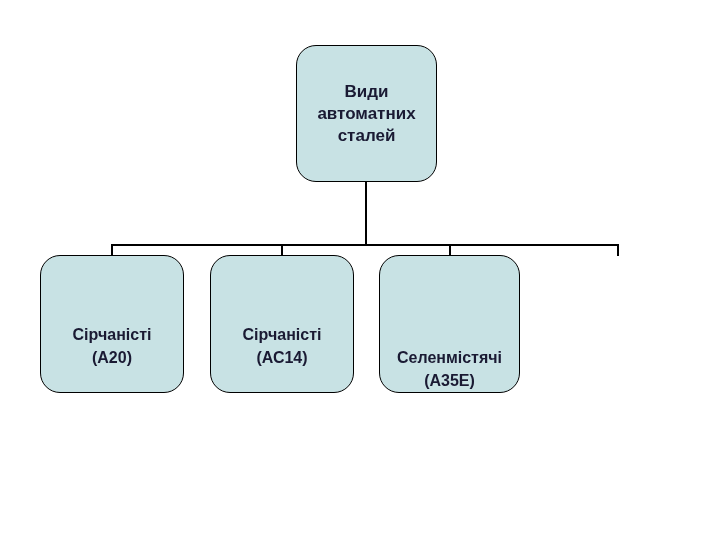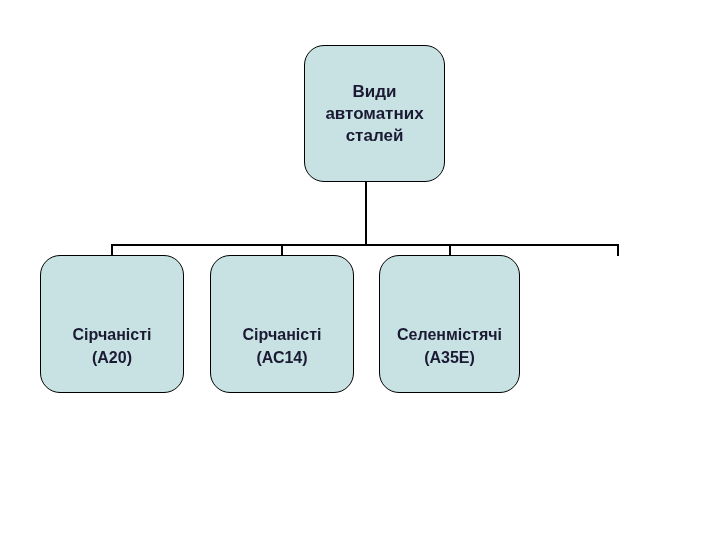--- a/index.html
+++ b/index.html
@@ -24,37 +24,37 @@
     display: flex;
     flex-direction: column;
     align-items: center;
     justify-content: center;
     text-align: center;
     color: #1a1a33;
     font-weight: bold;
     overflow: visible;
   }
   .node.root {
-    left: 304px; top: 45px;
+    left: 296px; top: 45px;
     width: 141px; height: 137px;
     font-size: 17px;
     line-height: 22px;
     padding: 0 26px;
   }
   .node.child {
     top: 255px;
     width: 144px; height: 138px;
     font-size: 16px;
     line-height: 23px;
   }
   .node.child .name { white-space: nowrap; margin-top: 44px; }
   .node.child .grade { white-space: nowrap; }
   #child-1 { left: 40px; }
   #child-2 { left: 210px; }
-  #child-3 { left: 379px; width: 141px; }
+  #child-3 { left: 379px; width: 141px; justify-content: flex-end; }
   #child-4 { left: 546px; }
   .connector {
     position: absolute;
     background: #000000;
   }
   .conn-root-stem { left: 365px; top: 182px; width: 2px; height: 63px; }
   .conn-bus       { left: 111px; top: 244px; width: 508px; height: 2px; }
   .conn-drop      { top: 244px; width: 2px; height: 12px; }
   .conn-drop-1 { left: 111px; }
   .conn-drop-2 { left: 281px; }

